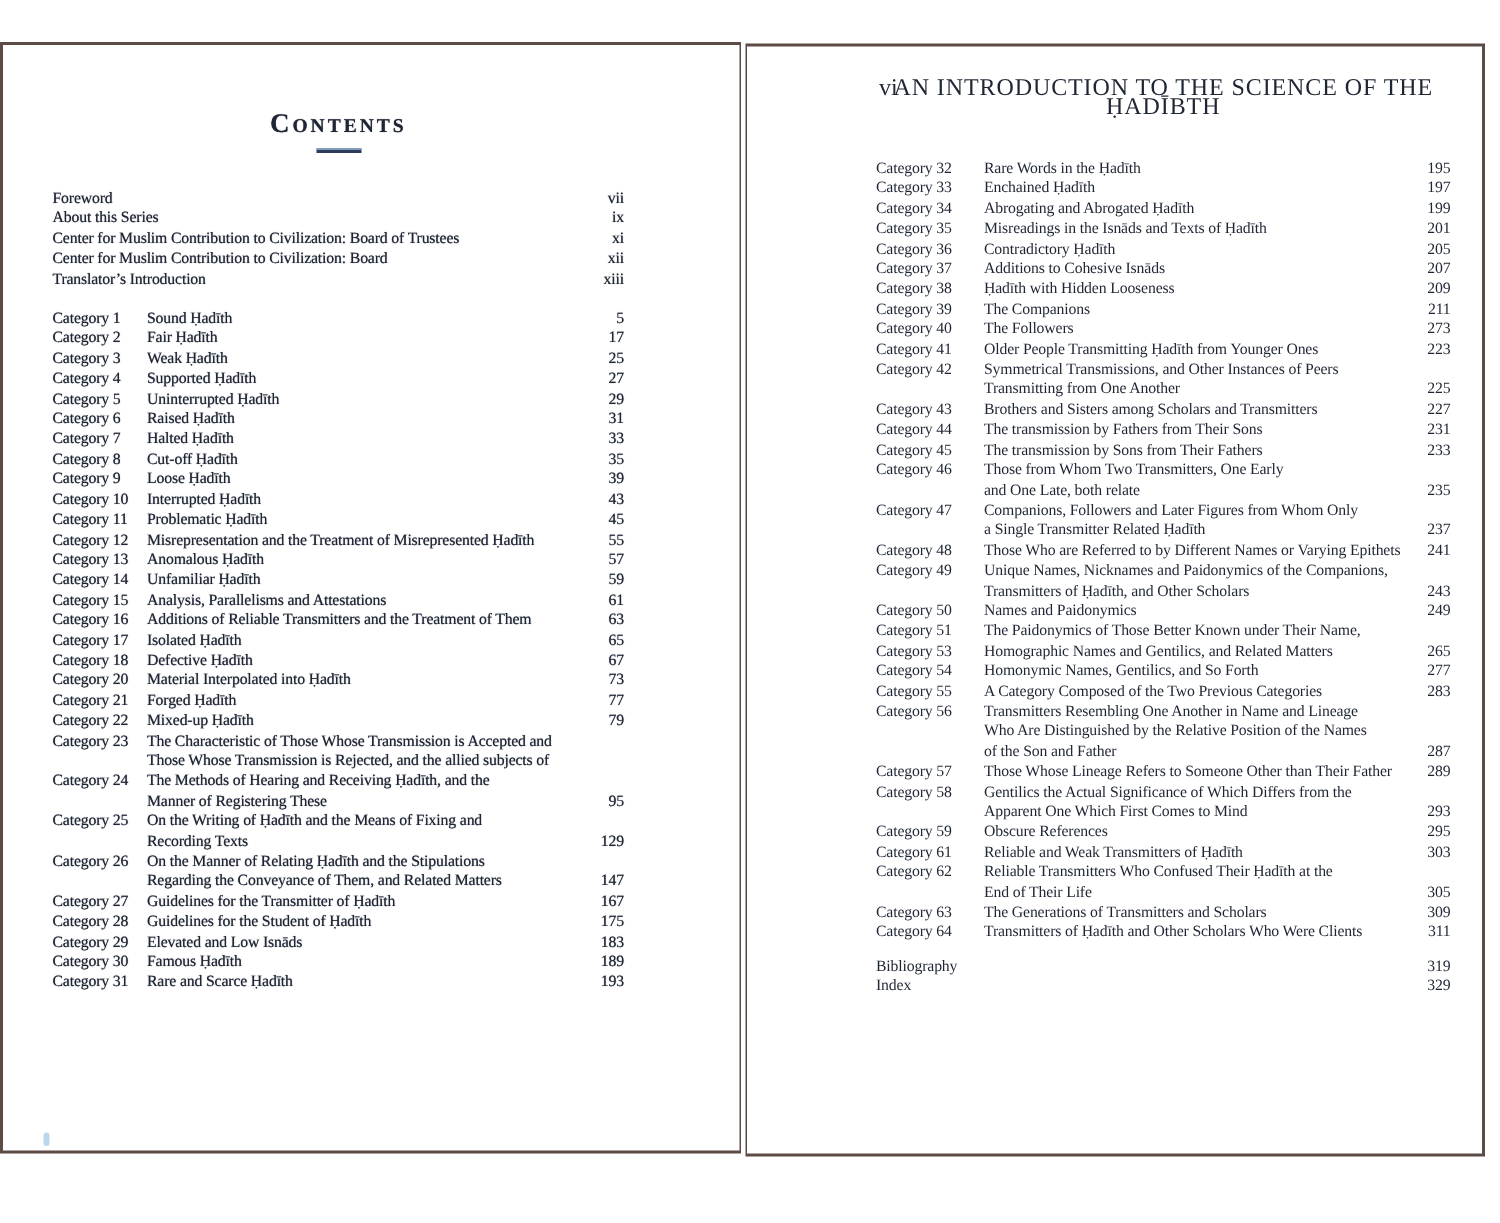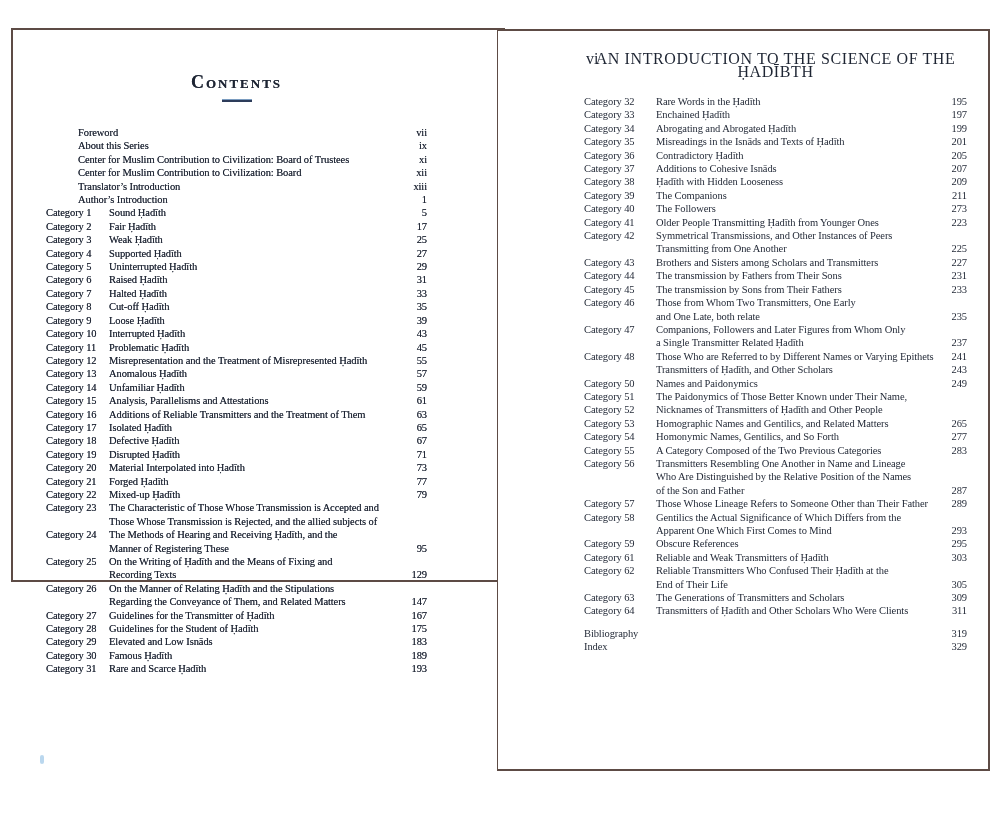--- a/index.html
+++ b/index.html
@@ -10,51 +10,51 @@
     --bg:#ffffff;
   }
   *{box-sizing:border-box;}
   html,body{margin:0;padding:0;}
   body{
     width:1000px;height:815px;position:relative;background:var(--bg);
     font-family:"Liberation Serif","DejaVu Serif",serif;color:var(--text);
     overflow:hidden;
   }
   .page{position:absolute;background:#fff;border:2px solid var(--border);}
-  .page-left{left:11px;top:28px;width:494px;height:554px;border-right-width:1px;}
+  .page-left{left:0;top:28px;width:494px;height:741px;border-right-width:1px;}
   .page-right{left:497px;top:29px;width:493px;height:742px;border-left-width:1px;}
 
   .content-left{margin:42px 0 0 33px;width:381px;position:relative;}
   .content-right{margin:21px 0 0 86px;width:383px;position:relative;}
 
   .toc-title{
     text-align:center;font-weight:bold;font-size:18px;letter-spacing:2px;
     font-variant:small-caps;color:var(--text);
   }
   .toc-rule{width:30px;height:3px;margin:6px auto 0;background:var(--rule);
     border-top:1px solid #7a9cc0;}
 
-  .front-matter{margin-top:24px;margin-left:32px;}
-  .toc-list{margin-top:0;}
+  .front-matter{margin-top:24px;}
+  .toc-list{margin-top:13px;}
   .back-matter{margin-top:9px;}
 
   .toc-line{display:flex;font-size:10.5px;line-height:13.4px;color:var(--text);
     letter-spacing:-0.1px;}
   .page-left .toc-line,.page-left .toc-title{text-shadow:0 0 0.6px rgba(22,30,48,0.75);}
   .col-cat{flex:none;width:63px;white-space:nowrap;}
   .page-right .col-cat{width:72px;}
   .col-title{flex:1;white-space:nowrap;overflow:visible;}
   .col-label{flex:1;white-space:nowrap;}
   .col-page{flex:none;min-width:26px;text-align:right;}
 
   .running-header{position:relative;font-size:16px;line-height:13px;
     letter-spacing:0.6px;text-align:center;color:var(--text);}
   .folio{position:absolute;left:2px;top:0;letter-spacing:0;}
   .running-title{text-transform:uppercase;}
-  .right-list{margin-top:17px;}
+  .right-list{margin-top:28px;}
 
   .artifact{position:absolute;left:27px;top:725px;width:4px;height:9px;
     background:var(--artifact);border-radius:2px;opacity:0.8;}
 </style>
 </head>
 <body>
 
 <div>
 
   <div class="page page-left">
@@ -75,24 +75,20 @@
             <span class="col-page">xi</span>
           </div>
           <div class="toc-line">
             <span class="col-label">Center for Muslim Contribution to Civilization: Board</span>
             <span class="col-page">xii</span>
           </div>
           <div class="toc-line">
             <span class="col-label">Translator’s Introduction</span>
             <span class="col-page">xiii</span>
           </div>
-          <div class="toc-line">
-            <span class="col-label">Author’s Introduction</span>
-            <span class="col-page">1</span>
-          </div>
         </div>
       <div class="toc-list" id="left-entries">
           <div class="toc-line">
             <span class="col-cat">Category 1</span>
             <span class="col-title">Sound Ḥadīth</span>
             <span class="col-page">5</span>
           </div>
           <div class="toc-line">
             <span class="col-cat">Category 2</span>
             <span class="col-title">Fair Ḥadīth</span>
@@ -170,25 +166,20 @@
           </div>
           <div class="toc-line">
             <span class="col-cat">Category 17</span>
             <span class="col-title">Isolated Ḥadīth</span>
             <span class="col-page">65</span>
           </div>
           <div class="toc-line">
             <span class="col-cat">Category 18</span>
             <span class="col-title">Defective Ḥadīth</span>
             <span class="col-page">67</span>
-          </div>
-          <div class="toc-line">
-            <span class="col-cat">Category 19</span>
-            <span class="col-title">Disrupted Ḥadīth</span>
-            <span class="col-page">71</span>
           </div>
           <div class="toc-line">
             <span class="col-cat">Category 20</span>
             <span class="col-title">Material Interpolated into Ḥadīth</span>
             <span class="col-page">73</span>
           </div>
           <div class="toc-line">
             <span class="col-cat">Category 21</span>
             <span class="col-title">Forged Ḥadīth</span>
             <span class="col-page">77</span>
@@ -369,40 +360,40 @@
             <span class="col-cat"></span>
             <span class="col-title">a Single Transmitter Related Ḥadīth</span>
             <span class="col-page">237</span>
           </div>
           <div class="toc-line">
             <span class="col-cat">Category 48</span>
             <span class="col-title">Those Who are Referred to by Different Names or Varying Epithets</span>
             <span class="col-page">241</span>
           </div>
           <div class="toc-line">
+            <span class="col-cat">Category 49</span>
+            <span class="col-title">Unique Names, Nicknames and Paidonymics of the Companions,</span>
+            <span class="col-page"></span>
+          </div>
+          <div class="toc-line">
             <span class="col-cat"></span>
             <span class="col-title">Transmitters of Ḥadīth, and Other Scholars</span>
             <span class="col-page">243</span>
           </div>
           <div class="toc-line">
             <span class="col-cat">Category 50</span>
             <span class="col-title">Names and Paidonymics</span>
             <span class="col-page">249</span>
           </div>
           <div class="toc-line">
             <span class="col-cat">Category 51</span>
             <span class="col-title">The Paidonymics of Those Better Known under Their Name,</span>
             <span class="col-page"></span>
           </div>
           <div class="toc-line">
-            <span class="col-cat">Category 52</span>
-            <span class="col-title">Nicknames of Transmitters of Ḥadīth and Other People</span>
-            <span class="col-page"></span>
-          </div>
-          <div class="toc-line">
             <span class="col-cat">Category 53</span>
             <span class="col-title">Homographic Names and Gentilics, and Related Matters</span>
             <span class="col-page">265</span>
           </div>
           <div class="toc-line">
             <span class="col-cat">Category 54</span>
             <span class="col-title">Homonymic Names, Gentilics, and So Forth</span>
             <span class="col-page">277</span>
           </div>
           <div class="toc-line">

